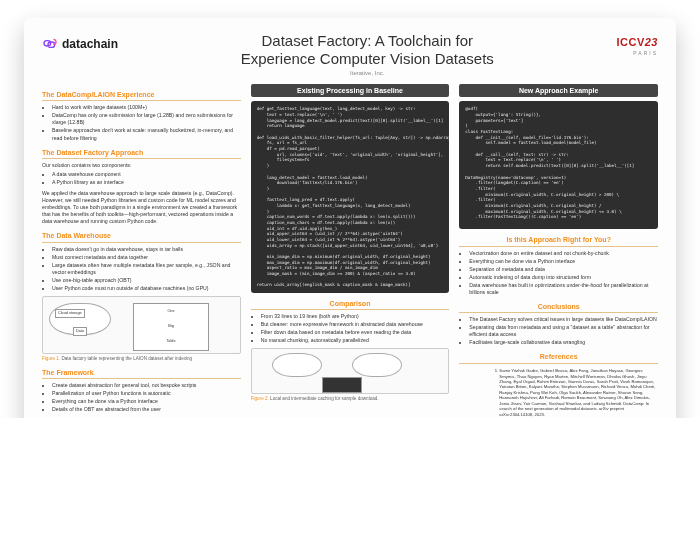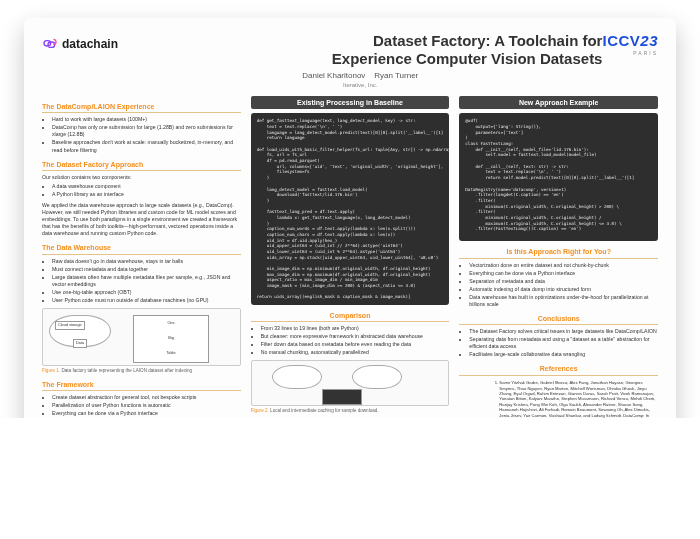--- a/index.html
+++ b/index.html
@@ -15,24 +15,24 @@
     width:652px;height:497px;background:var(--poster-bg);border-radius:6px;
     box-shadow:0 10px 24px rgba(0,0,0,.22);position:relative;overflow:hidden;
     padding:14px 18px;box-sizing:border-box;
   }
   
   .hrow{display:flex;align-items:flex-start;justify-content:space-between;}
   .logo{display:flex;align-items:center;gap:4px;margin-top:4px;}
   .logo-mark{width:16px;height:16px;}
   .logo-text{font-weight:700;font-size:12px;color:#1d1d1d;}
   .title-block{text-align:center;flex:1;}
-  .title{font-size:15px;font-weight:700;margin:0;line-height:1.2;text-align:right;}
+  .title{font-size:15px;font-weight:400;margin:0;line-height:1.2;}
   .authors{font-size:8px;margin-top:3px;color:#555;}
   .affil{font-size:6px;color:#888;margin-top:2px;}
-  .conf{font-size:15px;font-weight:700;letter-spacing:.5px;color:#1d4ed8;margin-top:14px;}
+  .conf{font-size:11px;font-weight:700;letter-spacing:.5px;color:#b91c1c;margin-top:14px;}
   
   .cols{display:flex;gap:10px;margin-top:8px;height:410px;}
   .col{flex:1;min-width:0;font-size:5.2px;line-height:1.35;}
   .sec-title{color:var(--orange);font-weight:700;font-size:7px;margin:6px 0 3px;border-bottom:1px solid #e5c28a;padding-bottom:1px;}
   .dark-title{background:#444;color:#fff;font-weight:700;font-size:7px;text-align:center;padding:2px 0;margin-bottom:4px;border-radius:2px;}
   ul{margin:2px 0 4px 10px;padding:0;}
   li{margin-bottom:1px;}
   .txt{margin:2px 0;}
   .code{
     background:var(--code-bg);color:var(--code-fg);font-family:Menlo,Consolas,monospace;
@@ -66,24 +66,20 @@
           <path d="M9 7a4 4 0 0 1 0 8H7a4 4 0 1 1 0-8h2Zm6 2a4 4 0 1 1 0 8h-2a4 4 0 0 1 0-8h2Z" fill="none" stroke="#8a3ffc" stroke-width="2"></path>
           <path d="M17 5a4 4 0 1 1 0 8" fill="none" stroke="#ff4da6" stroke-width="2"></path>
         </svg>
         <span class="logo-text">datachain</span>
       </div>
       <div class="title-block">
         <h1 class="title">
           <span>Dataset Factory: A Toolchain for</span><br>
           <span>Experience Computer Vision Datasets</span>
         </h1>
-        <div class="authors">
-          <span>Daniel Kharitonov</span>&nbsp;&nbsp;&nbsp;
-          <span>Ryan Turner</span>
-        </div>
         <div class="affil">Iterative, Inc.</div>
       </div>
       <div style="text-align:right">
         <span class="conf">
           <span>ICCV</span><span style="font-style:italic">23</span>
         </span>
         <div style="font-size:5px;letter-spacing:2px;color:#888">PARIS</div>
       </div>
     </div>
 

